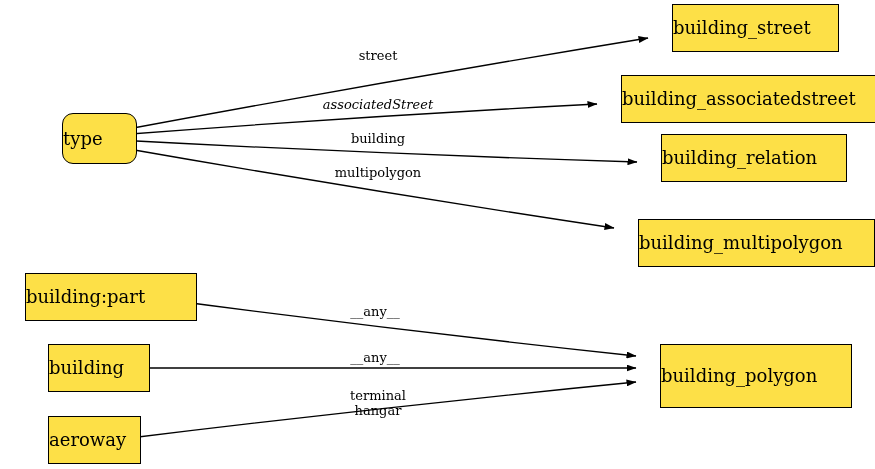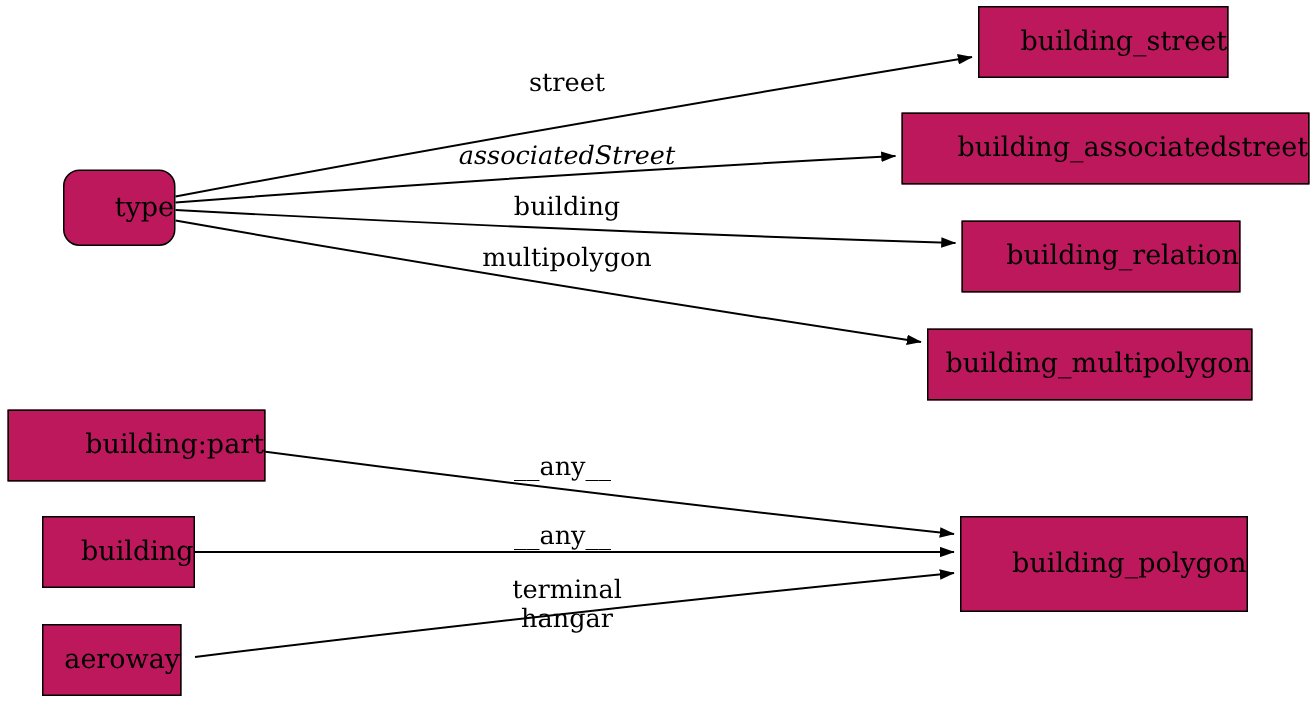--- a/index.html
+++ b/index.html
@@ -19,34 +19,35 @@
     position: absolute;
     left: 0;
     top: 0;
     width: 875px;
     height: 469px;
   }
   .node-box {
     position: absolute;
     box-sizing: border-box;
     border: 1px solid #000000;
-    background: #be185d;
+    background: #fde047;
     display: flex;
     align-items: center;
-    justify-content: flex-end;
+    justify-content: flex-start;
     color: #000000;
     font-size: 18px;
     line-height: 1;
     white-space: nowrap;
+    margin-left: 20px;
   }
   .edge-label {
     position: absolute;
     transform: translate(-50%, -50%);
     color: #000000;
-    font-size: 17px;
+    font-size: 13px;
     line-height: 1.12;
     white-space: nowrap;
     background: transparent;
     text-align: center;
   }
 </style>
 </head>
 <body>
 
 <div id="diagram-root">
@@ -80,24 +81,24 @@
     </svg>
 <div class="node-box" style="left: 42px; top: 113px; width: 75px; height: 51px; border-radius: 11px;">
       <span>type</span>
     </div>
     <div class="node-box" style="left: 652px; top: 4px; width: 167px; height: 48px;">
       <span>building_street</span>
     </div>
     <div class="node-box" style="left: 601px; top: 75px; width: 272px; height: 48px;">
       <span>building_associatedstreet</span>
     </div>
-    <div class="node-box" style="left: 641px; top: 147px; width: 186px; height: 48px;">
+    <div class="node-box" style="left: 641px; top: 134px; width: 186px; height: 48px;">
       <span>building_relation</span>
     </div>
-    <div class="node-box" style="left: 618px; top: 219px; width: 217px; height: 48px;">
+    <div class="node-box" style="left: 618px; top: 219px; width: 237px; height: 48px;">
       <span>building_multipolygon</span>
     </div>
     <div class="node-box" style="left: 5px; top: 273px; width: 172px; height: 48px;">
       <span>building:part</span>
     </div>
     <div class="node-box" style="left: 28px; top: 344px; width: 102px; height: 48px;">
       <span>building</span>
     </div>
     <div class="node-box" style="left: 28px; top: 416px; width: 93px; height: 48px;">
       <span>aeroway</span>

